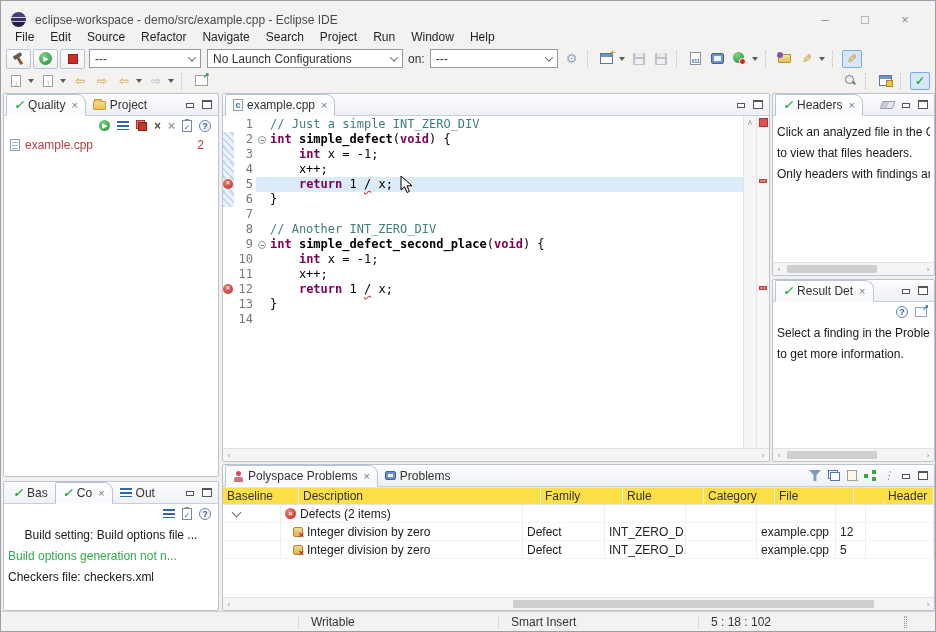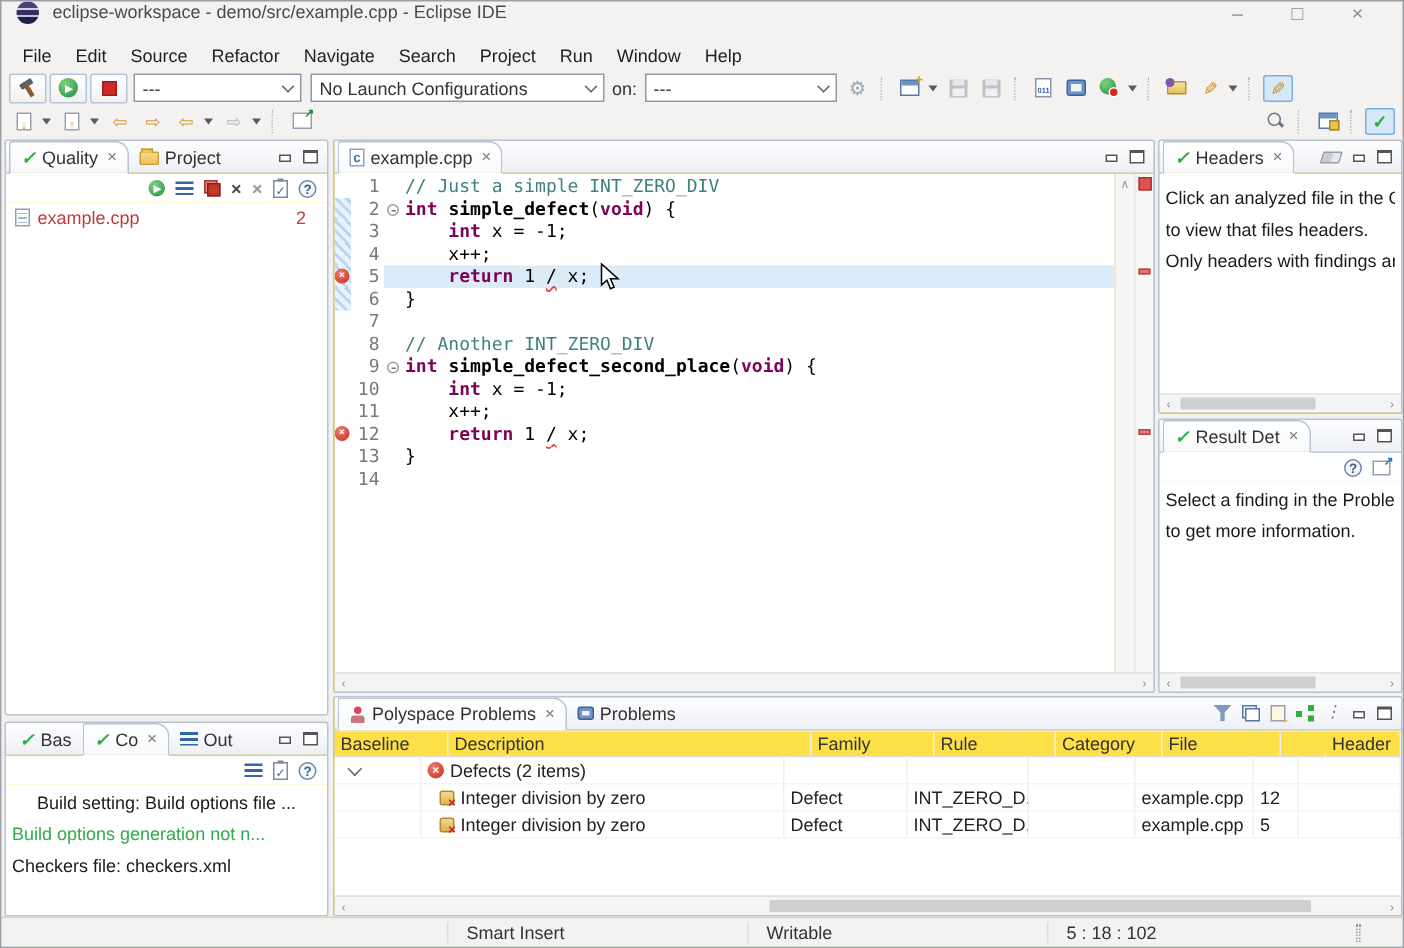--- a/index.html
+++ b/index.html
@@ -1,21 +1,21 @@
 <!DOCTYPE html>
 <html><head>
 <meta charset="utf-8">
 <style>
   * { box-sizing: border-box; margin: 0; padding: 0; }
   html,body { width:936px; height:632px; }
   body { font-family:"Liberation Sans", sans-serif; font-size:12px; color:#222; background:#e8e8e8; }
   .app { position:relative; width:936px; height:632px; background:#f3f2f0; border:1px solid #9aa0a6; overflow:hidden; }
 
   
-  .titlebar { height:26px; display:flex; align-items:flex-start; padding:0 10px; }
+  .titlebar { height:26px; display:flex; align-items:flex-end; padding:0 10px; }
   .ec-logo { width:15px; height:15px; border-radius:50%;
     background:linear-gradient(180deg,#4a3f77 0 30%,#cdd3e6 30% 40%,#37305e 40% 62%,#bcc4dd 62% 70%,#241d45 70% 100%); }
   .title-text { margin-left:9px; color:#4a4a4a; }
   .win-controls { margin-left:auto; display:flex; gap:0; }
   .wc { width:40px; text-align:center; color:#8a8a8a; font-size:13px; cursor:default; }
 
   
   .menubar { height:20px; display:flex; align-items:center; padding:0 6px; }
   .menu-item { padding:2px 8px; color:#1f1f1f; }
 
@@ -592,22 +592,22 @@
         <span class="thumb" style="left:290px;right:60px;"></span>
         <span class="ar r">›</span>
       </div>
     </div>
 
   </div>
 
   <div class="statusbar">
     <div class="sb-spacer"></div>
     <div id="status-cells" style="display:flex;align-items:center;">
+        <div class="sb-cell">Writable</div>
         <div class="sb-cell">Smart Insert</div>
-        <div class="sb-cell">Writable</div>
         <div class="sb-cell">5 : 18 : 102</div>
       </div>
     <div class="sb-grip"></div>
   </div>
 
   <svg class="mouse-cursor" width="14" height="20" viewBox="0 0 14 20">
     <polygon points="1,1 1,15 4.6,11.8 7,17.5 9.4,16.4 7,10.8 12,10.8" fill="#fff" stroke="#000" stroke-width="1"></polygon>
   </svg>
 
 </div>

